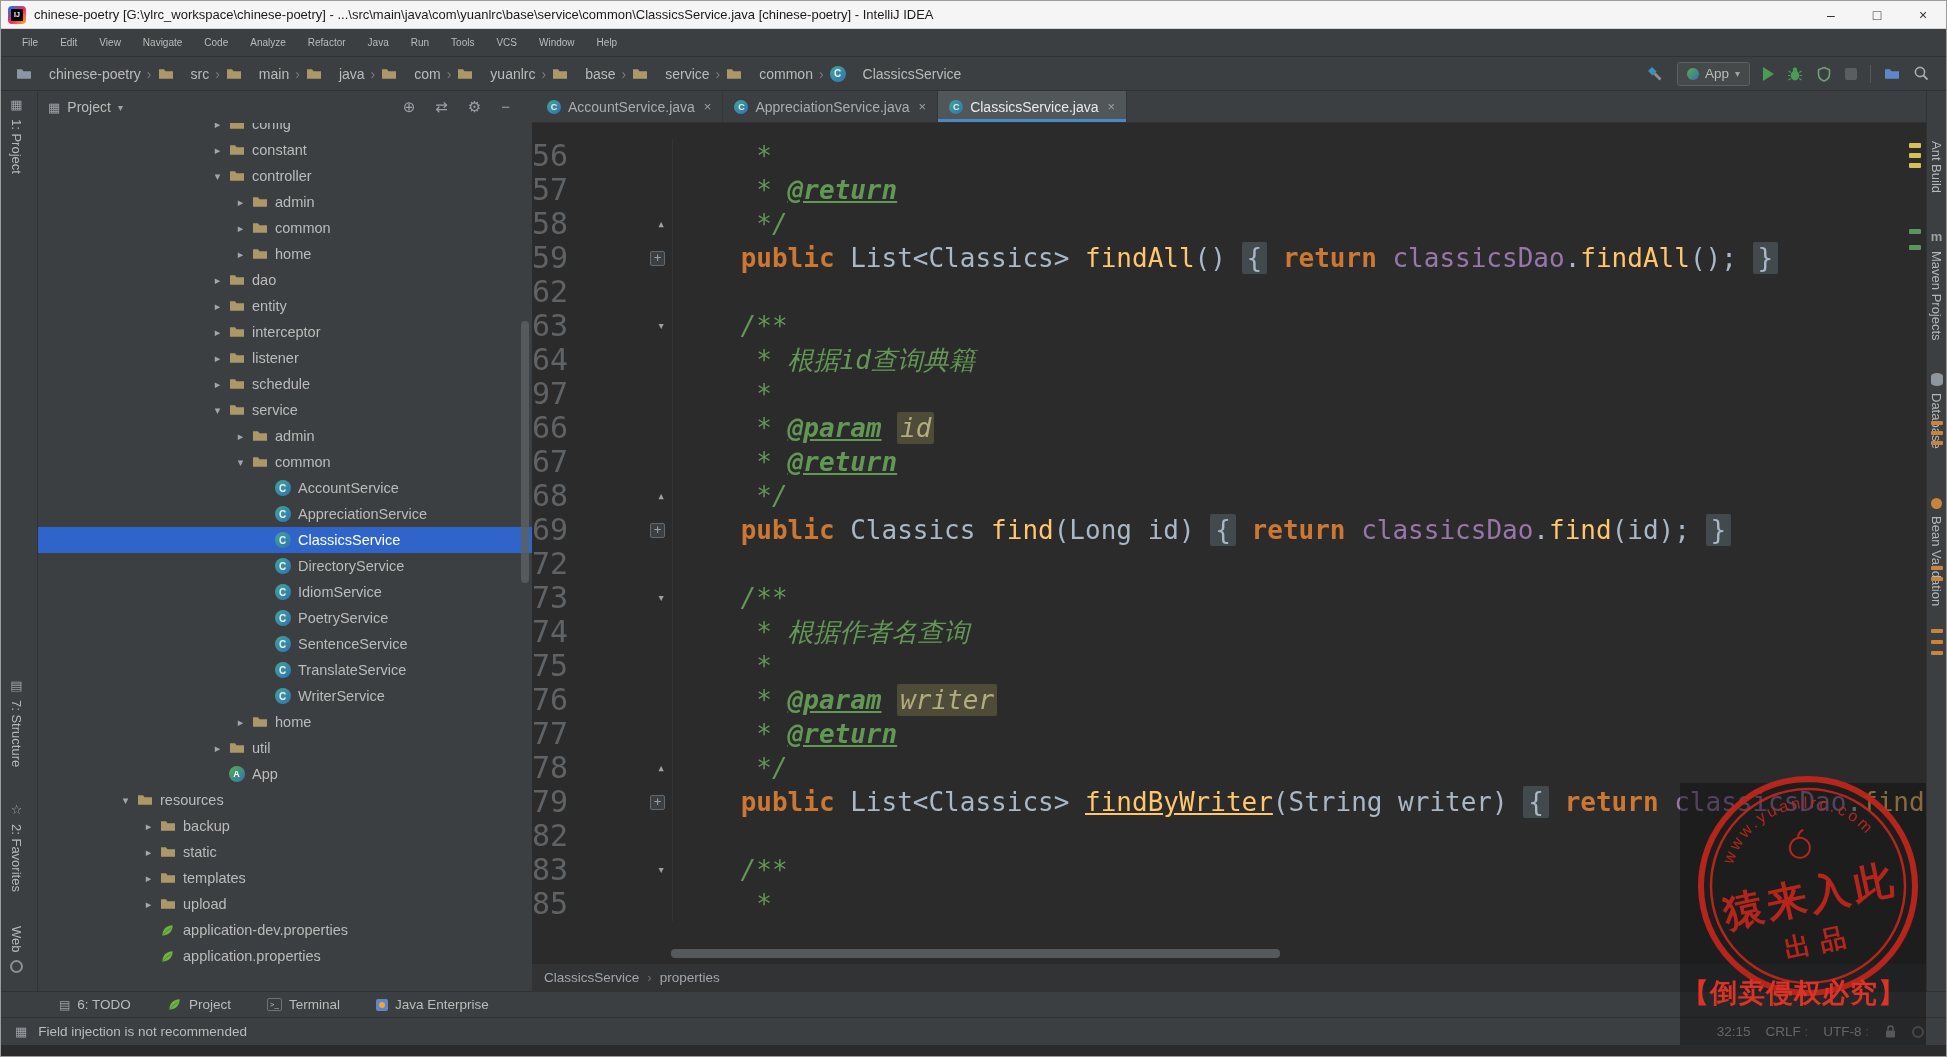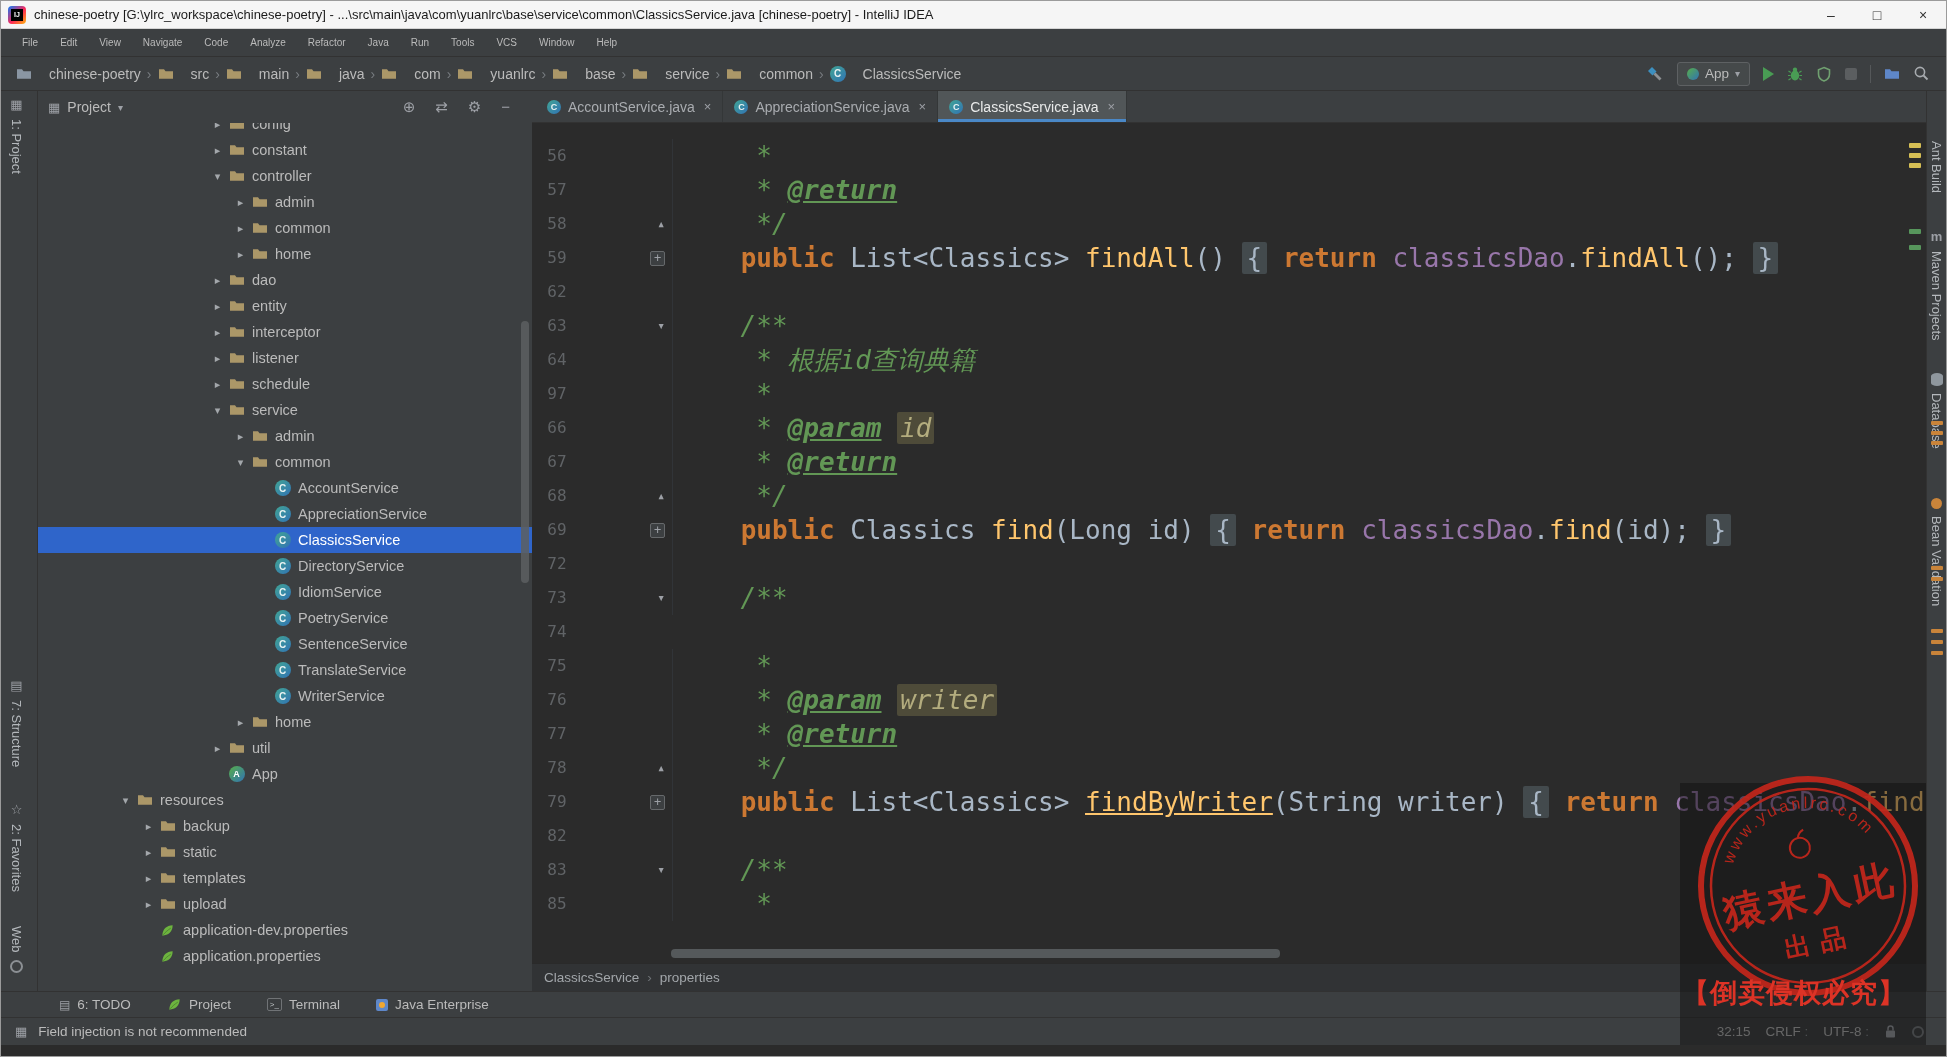--- a/index.html
+++ b/index.html
@@ -66,21 +66,21 @@
   .editor-col{position:absolute;left:531px;top:90px;width:1394px;height:900px;background:#2B2B2B}
   .tab-bar{height:32px;background:#3C3F41;display:flex;align-items:stretch;padding-left:4px;border-bottom:1px solid #323232}
   .tab{display:flex;align-items:center;gap:7px;padding:0 11px;color:#A9ACB0;font-size:14px;border-right:1px solid #343738}
   .tab .cls-ic{width:14px;height:14px;font-size:9px}
   .tab-close{color:#9DA0A6;font-size:13px;margin-left:2px}
   .tab.active{background:#515658;color:#E9EAEA;box-shadow:inset 0 -3px 0 #4A88C7}
 
   .code-area{position:absolute;top:32px;left:0;right:0;bottom:28px;overflow:hidden;background:#2B2B2B}
   #code{padding-top:16px}
   .code-line{display:flex;height:34px;line-height:34px;font-family:"DejaVu Sans Mono",monospace;font-size:26px;white-space:pre}
-  .ln{width:50px;flex:none;text-align:center;color:#606366;font-size:16px}
+  .ln{width:50px;flex:none;text-align:left;color:#606366;font-size:30px}
   .gut{width:90px;flex:none;display:flex;justify-content:flex-end;align-items:center;padding-right:7px}
   .mk{font-size:13px;color:#9DA0A6}
   .mk-plus{width:15px;height:15px;line-height:12px;border:1px solid #66696B;border-radius:2px;font-size:12px;text-align:center;background:#3C3F41;color:#9DA0A6}
   .codetext{flex:none;border-left:1px solid #313438;padding-left:5px;color:#A9B7C6}
   .tk-def{color:#A9B7C6}
   .tk-kw{color:#CC7832;font-weight:bold}
   .tk-cmt{color:#629755;font-style:italic}
   .tk-tag{color:#629755;font-style:italic;font-weight:bold;text-decoration:underline}
   .tk-tagval{color:#B3AC7E;background:#4E4B39;font-style:italic;padding:1px 3px;border-radius:2px}
   .tk-m{color:#FFC66D}
@@ -666,21 +666,21 @@
           <div class="code-line"><span class="ln">62</span><span class="gut"></span><span class="codetext"></span></div>
           <div class="code-line"><span class="ln">63</span><span class="gut"><span class="mk">▾</span></span><span class="codetext"><span class="tk-cmt">    /**</span></span></div>
           <div class="code-line"><span class="ln">64</span><span class="gut"></span><span class="codetext"><span class="tk-cmt">     * 根据id查询典籍</span></span></div>
           <div class="code-line"><span class="ln">97</span><span class="gut"></span><span class="codetext"><span class="tk-cmt">     *</span></span></div>
           <div class="code-line"><span class="ln">66</span><span class="gut"></span><span class="codetext"><span class="tk-cmt">     * </span><span class="tk-tag">@param</span><span class="tk-cmt"> </span><span class="tk-tagval">id</span></span></div>
           <div class="code-line"><span class="ln">67</span><span class="gut"></span><span class="codetext"><span class="tk-cmt">     * </span><span class="tk-tag">@return</span></span></div>
           <div class="code-line"><span class="ln">68</span><span class="gut"><span class="mk">▴</span></span><span class="codetext"><span class="tk-cmt">     */</span></span></div>
           <div class="code-line"><span class="ln">69</span><span class="gut"><span class="mk-plus">+</span></span><span class="codetext"><span class="tk-def">    </span><span class="tk-kw">public </span><span class="tk-def">Classics </span><span class="tk-m">find</span><span class="tk-def">(Long id) </span><span class="tk-fold">{</span><span class="tk-def"> </span><span class="tk-kw">return </span><span class="tk-fld">classicsDao</span><span class="tk-def">.</span><span class="tk-m">find</span><span class="tk-def">(id);</span><span class="tk-def"> </span><span class="tk-fold">}</span></span></div>
           <div class="code-line"><span class="ln">72</span><span class="gut"></span><span class="codetext"></span></div>
           <div class="code-line"><span class="ln">73</span><span class="gut"><span class="mk">▾</span></span><span class="codetext"><span class="tk-cmt">    /**</span></span></div>
-          <div class="code-line"><span class="ln">74</span><span class="gut"></span></div>
+          <div class="code-line"><span class="ln">74</span><span class="gut"></span><span class="codetext"><span class="tk-cmt">     * 根据作者名查询</span></span></div>
           <div class="code-line"><span class="ln">75</span><span class="gut"></span><span class="codetext"><span class="tk-cmt">     *</span></span></div>
           <div class="code-line"><span class="ln">76</span><span class="gut"></span><span class="codetext"><span class="tk-cmt">     * </span><span class="tk-tag">@param</span><span class="tk-cmt"> </span><span class="tk-tagval">writer</span></span></div>
           <div class="code-line"><span class="ln">77</span><span class="gut"></span><span class="codetext"><span class="tk-cmt">     * </span><span class="tk-tag">@return</span></span></div>
           <div class="code-line"><span class="ln">78</span><span class="gut"><span class="mk">▴</span></span><span class="codetext"><span class="tk-cmt">     */</span></span></div>
           <div class="code-line"><span class="ln">79</span><span class="gut"><span class="mk-plus">+</span></span><span class="codetext"><span class="tk-def">    </span><span class="tk-kw">public </span><span class="tk-def">List&lt;Classics&gt; </span><span class="tk-mu">findByWriter</span><span class="tk-def">(String writer) </span><span class="tk-fold">{</span><span class="tk-def"> </span><span class="tk-kw">return </span><span class="tk-fld">classicsDao</span><span class="tk-def">.</span><span class="tk-m">findByWriter</span></span></div>
           <div class="code-line"><span class="ln">82</span><span class="gut"></span><span class="codetext"></span></div>
           <div class="code-line"><span class="ln">83</span><span class="gut"><span class="mk">▾</span></span><span class="codetext"><span class="tk-cmt">    /**</span></span></div>
           <div class="code-line"><span class="ln">85</span><span class="gut"></span><span class="codetext"><span class="tk-cmt">     *</span></span></div>
         </div>
       <div class="esmark m-y" style="top:20px"></div>

